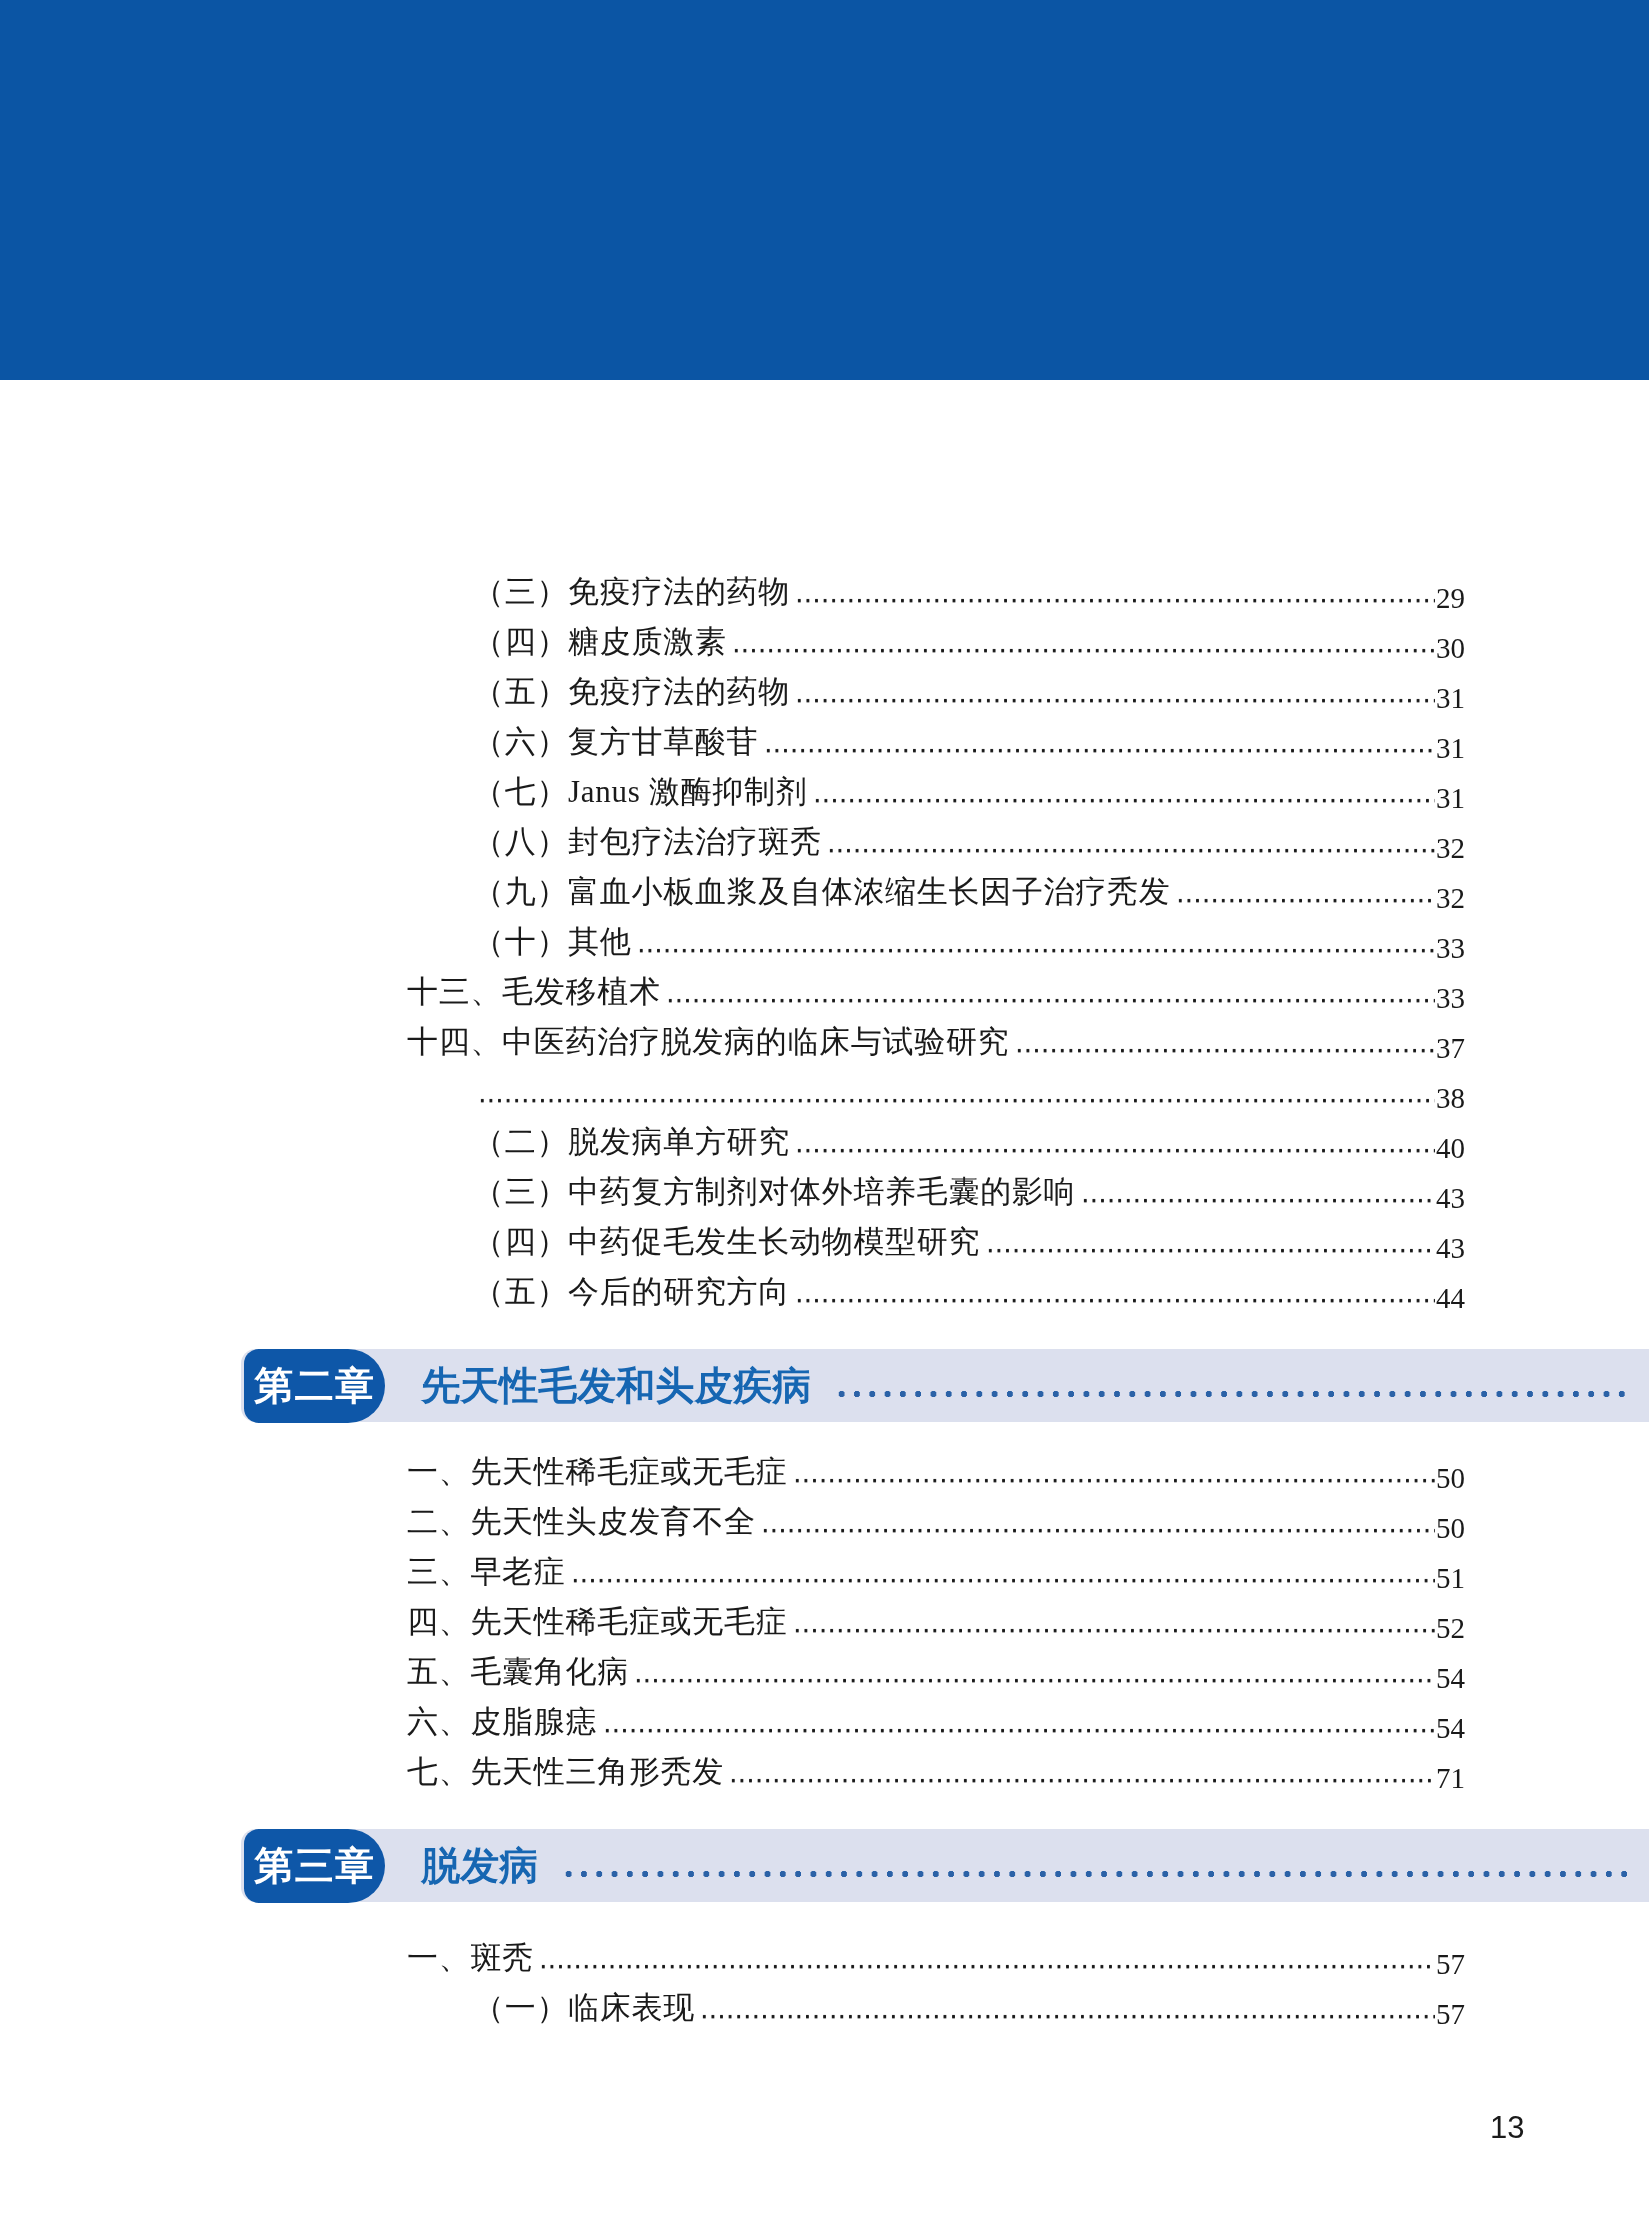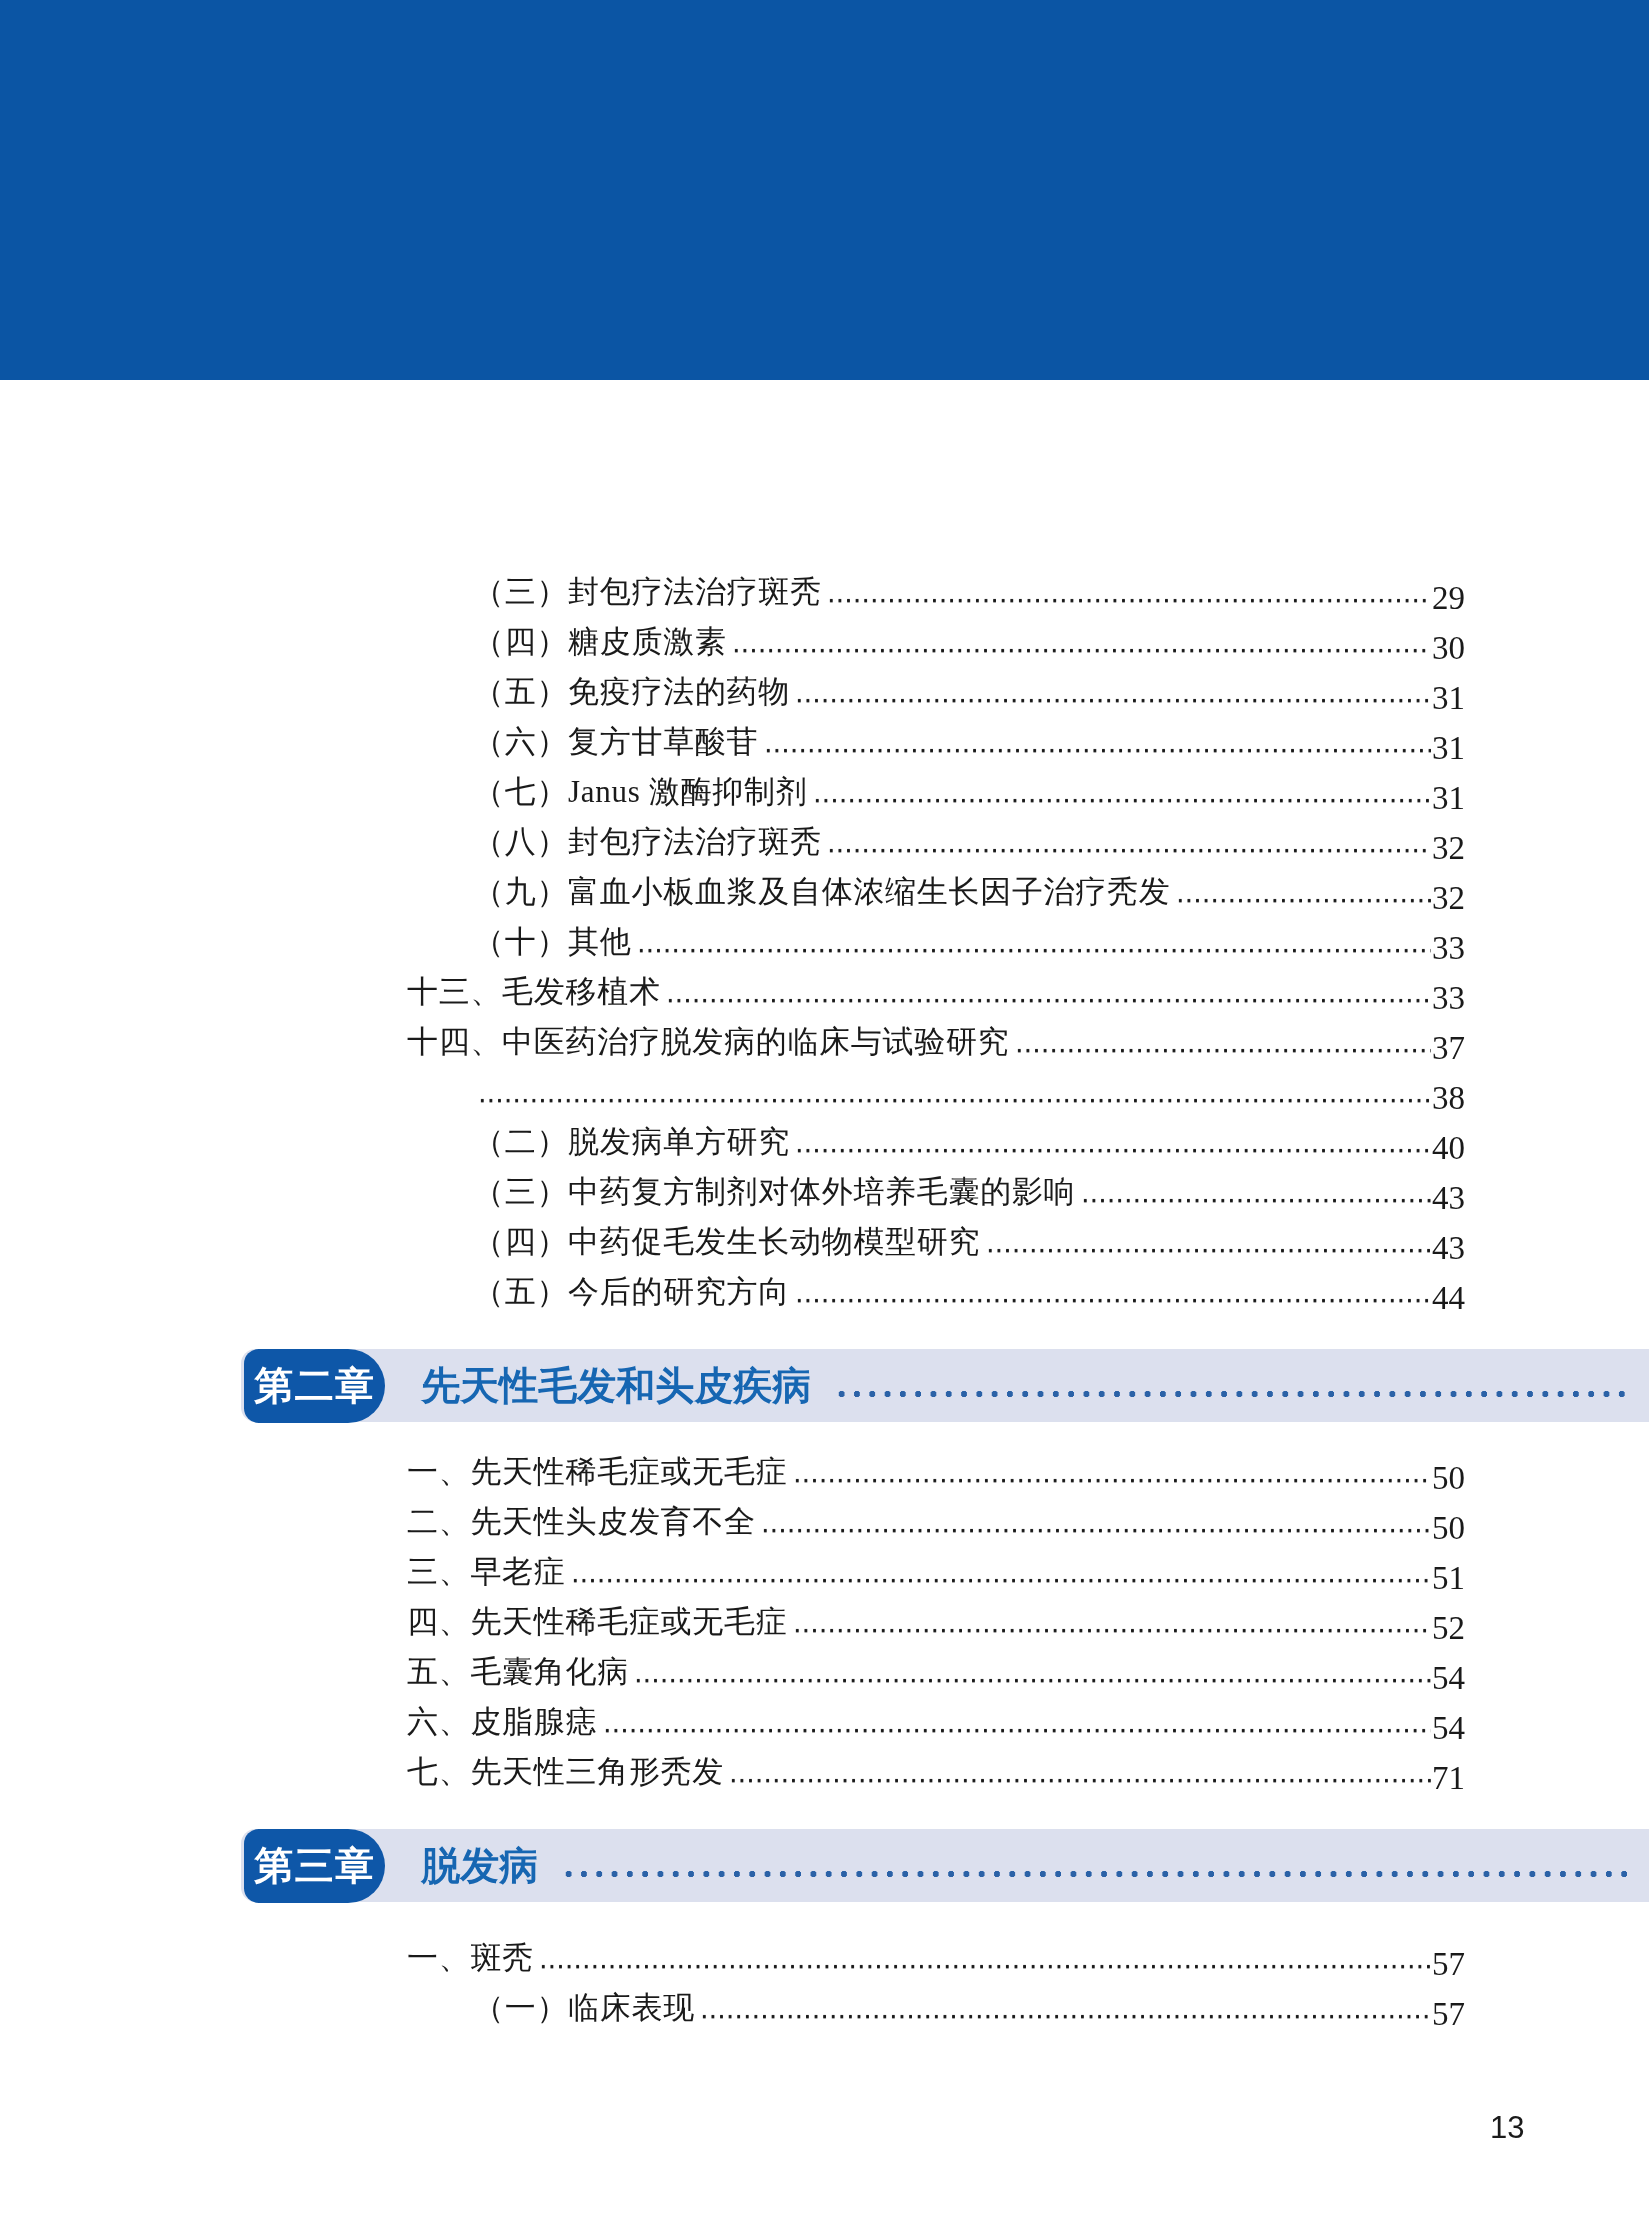--- a/index.html
+++ b/index.html
@@ -18,21 +18,21 @@
   .list-1{top:567px;}
   .list-2{top:1447px;}
   .list-3{top:1933px;}
   .toc-row{display:flex;align-items:center;height:50px;font-size:31px;line-height:50px;}
   .toc-row.lvl1{padding-left:166px;}
   .toc-row.lvl2{padding-left:232px;}
   .lbl{white-space:nowrap;letter-spacing:0.7px;}
   .leader{flex:1 1 auto;height:5.3px;align-self:flex-end;margin:0 1.3px 13.3px 5.3px;
     background-image:radial-gradient(circle,var(--ink) 1.6px,transparent 1.9px);
     background-size:8.6px 5.3px;background-repeat:repeat-x;background-position:left center;}
-  .pg{white-space:nowrap;font-size:33px;margin-top:12px;}
+  .pg{white-space:nowrap;font-size:29px;margin-top:12px;}
 
   
   .chapter{position:absolute;left:241px;width:1456px;height:73px;background:var(--bar);
            border-radius:14.6px;display:flex;align-items:center;
            font-family:"Liberation Sans","DejaVu Sans",sans-serif;}
   .ch2{top:1349px;}
   .ch3{top:1829px;}
   .badge{flex:0 0 auto;margin-left:3.3px;width:141px;height:74px;background:var(--badge);
          border-radius:16px 40px 40px 16px;display:flex;align-items:center;justify-content:center;}
   .badge span{color:#ffffff;font-size:39px;font-weight:bold;letter-spacing:1.3px;}
@@ -48,21 +48,21 @@
 </style>
 </head>
 <body>
 
 <div class="page">
 
   <div class="banner"></div>
 
   <div class="toc-list list-1">
       <div class="toc-row lvl2">
-        <span class="lbl">（三）封包疗法治疗斑秃</span>
+        <span class="lbl">（三）免疫疗法的药物</span>
         <span class="leader"></span>
         <span class="pg">29</span>
       </div>
       <div class="toc-row lvl2">
         <span class="lbl">（四）糖皮质激素</span>
         <span class="leader"></span>
         <span class="pg">30</span>
       </div>
       <div class="toc-row lvl2">
         <span class="lbl">（五）免疫疗法的药物</span>

